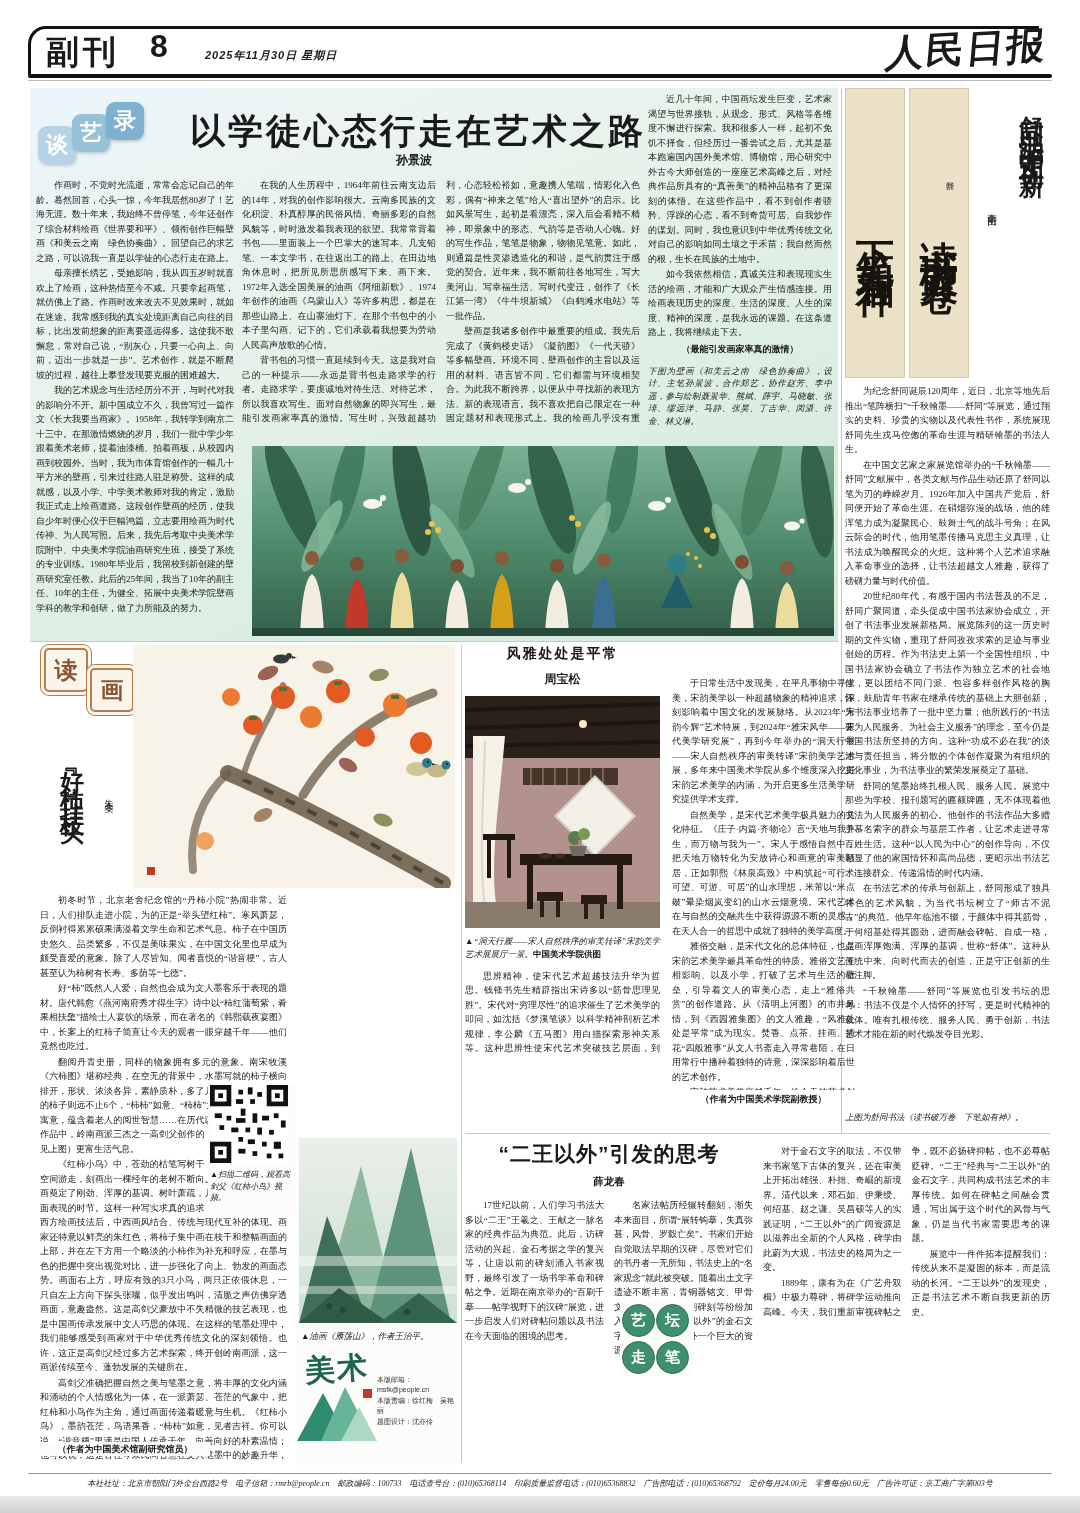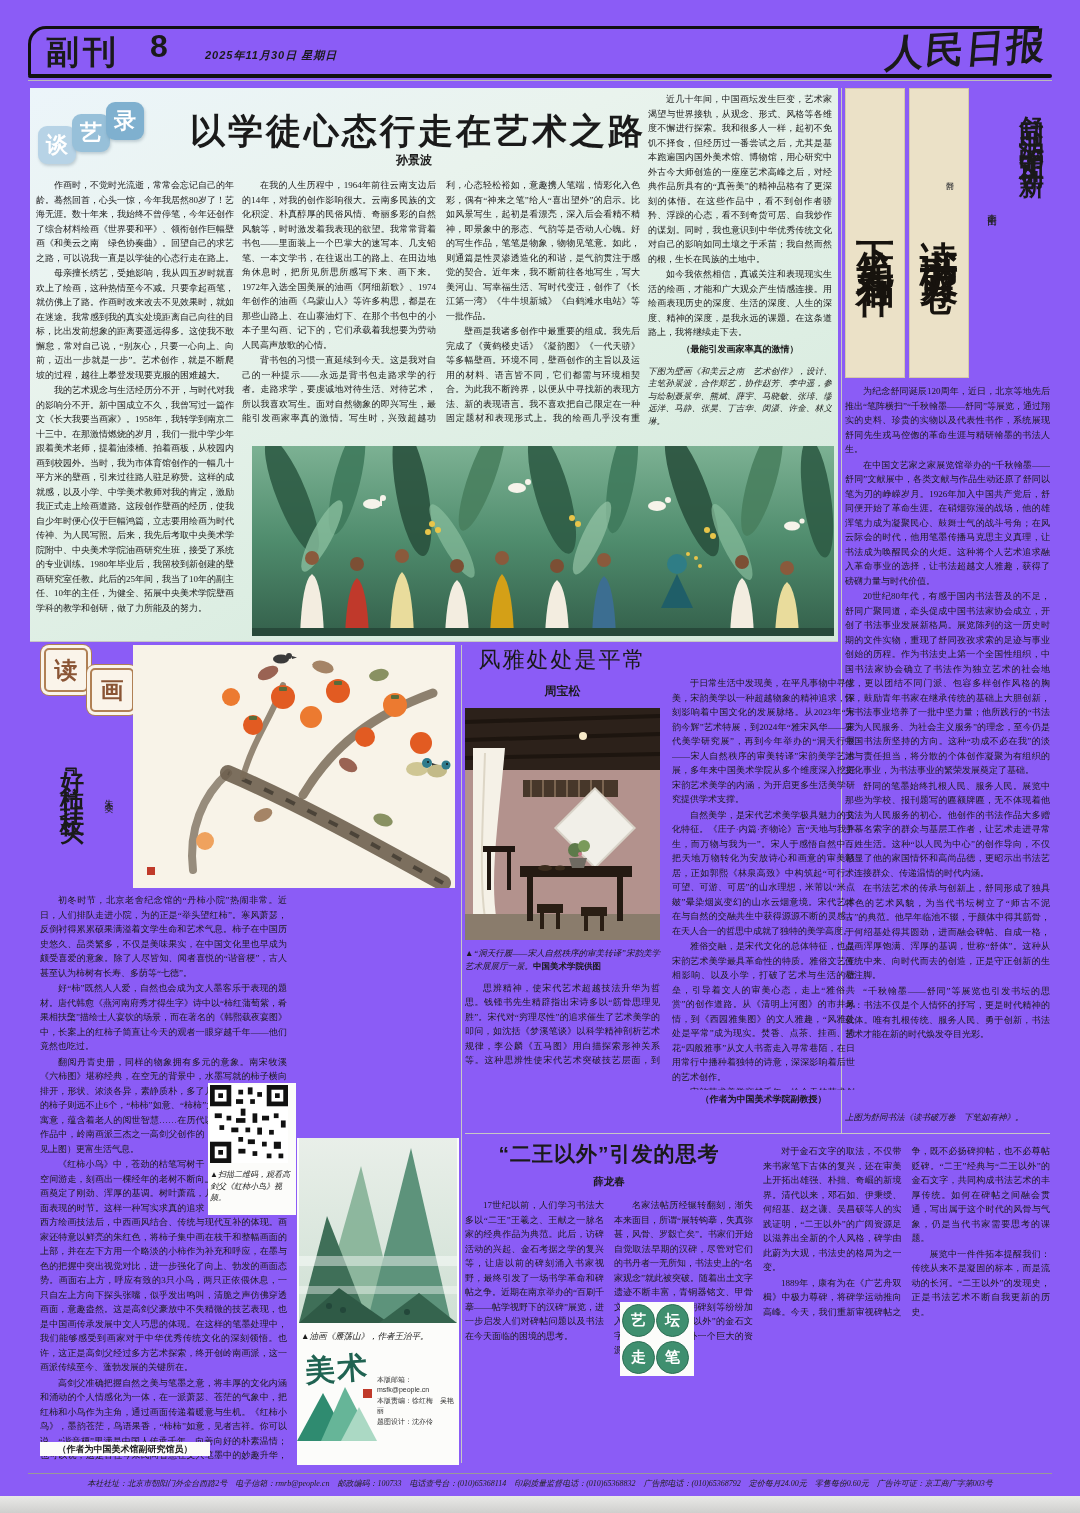--- a/index.html
+++ b/index.html
@@ -1,16 +1,16 @@
 <!DOCTYPE html>
 <html><head>
 <meta charset="utf-8">
 <style>
   html,body{margin:0;padding:0;background:#d6d6d4;}
-  #page{position:relative;width:1080px;height:1513px;margin:0 auto;background:#8b5cf6;
+  #page{position:relative;width:1080px;height:1513px;margin:0 auto;background:#ffffff;
         font-family:"Liberation Serif","DejaVu Serif",serif;color:#1a1a1a;overflow:hidden;}
   .sans{font-family:"Liberation Sans","DejaVu Sans",sans-serif;}
   
   .hdr-frame{position:absolute;left:28px;top:26px;width:1008px;height:46px;
              border-left:3px solid #111;border-top:3px solid #111;border-radius:18px 0 0 0;}
   .hdr-rule{position:absolute;left:28px;top:74px;width:1024px;height:4px;background:#111;border-radius:2px;}
   .hdr-rule2{position:absolute;left:28px;top:80px;width:1024px;height:1px;background:#bbb;}
   .hdr-section{position:absolute;left:46px;top:30px;font-size:33px;font-weight:900;letter-spacing:4px;}
   .hdr-pageno{position:absolute;left:150px;top:28px;font-size:32px;font-weight:700;}
   .hdr-date{position:absolute;left:205px;top:48px;font-size:11px;font-weight:700;letter-spacing:1px;font-style:italic;}
@@ -64,21 +64,21 @@
   .du-paint{position:absolute;left:93px;top:5px;width:322px;height:243px;}
   .du-title{position:absolute;left:16px;top:112px;height:260px;font-size:24px;font-weight:700;letter-spacing:8px;}
   .du-author{position:absolute;left:62px;top:152px;font-size:9px;letter-spacing:2px;color:#222;}
   .du-body{position:absolute;left:0;top:253px;width:415px;height:572px;overflow:hidden;}
   .du-spacer{float:right;width:168px;height:340px;margin-top:243px;}
   .du-qr{position:absolute;left:168px;top:443px;width:84px;height:128px;background:#fcfcfa;padding:2px;}
   .du-note{position:absolute;left:0;top:800px;width:170px;background:#fcfcfa;}
   
   #secF{position:absolute;left:465px;top:645px;width:390px;height:470px;}
   .f-left{position:absolute;left:0;top:0;width:195px;height:470px;}
-  .f-title{font-size:22px;font-weight:400;letter-spacing:2px;text-align:center;margin-top:8px;}
+  .f-title{font-size:14px;font-weight:700;letter-spacing:2px;text-align:center;margin-top:8px;}
   .f-author{font-size:12px;font-weight:700;text-align:center;margin:8px 0 8px 0;}
   .f-photo{width:195px;height:232px;}
   .f-cap{margin-top:3px;}
   .f-credit{font-weight:700;font-style:normal;font-family:"Liberation Sans","DejaVu Sans",sans-serif;}
   .f-frag{height:88px;overflow:hidden;margin-top:4px;}
   .f-right{position:absolute;left:207px;top:0;width:183px;height:470px;display:flex;flex-direction:column;}
   .f-paras{flex:1;overflow:hidden;margin-top:31px;}
   
   #secE{position:absolute;left:465px;top:1140px;width:585px;height:322px;}
   .e-left{position:absolute;left:0;top:0;width:288px;height:322px;}
@@ -143,21 +143,21 @@
     </div>
     <div class="a1-col23">
       <p class="p">在我的人生历程中，1964年前往云南支边后的14年，对我的创作影响很大。云南多民族的文化积淀、朴真醇厚的民俗风情、奇丽多彩的自然风貌等，时时激发着我表现的欲望。我常常背着书包——里面装上一个巴掌大的速写本、几支铅笔、一本文学书，在往返出工的路上、在田边地角休息时，把所见所思所感写下来、画下来。1972年入选全国美展的油画《阿细新歌》、1974年创作的油画《乌蒙山人》等许多构思，都是在那些山路上、在山寨油灯下、在那个书包中的小本子里勾画、记下的，它们承载着我想要为劳动人民高声放歌的心情。</p>
       <p class="p">背书包的习惯一直延续到今天。这是我对自己的一种提示——永远是背书包走路求学的行者。走路求学，要虔诚地对待生活、对待艺术，所以我喜欢写生。面对自然物象的即兴写生，最能引发画家率真的激情。写生时，兴致超越功利，心态轻松裕如，意趣携人笔端，情彩化入色彩，偶有“神来之笔”给人“喜出望外”的启示。比如风景写生，起初是看漂亮，深入后会看精不精神，即景象中的形态、气韵等是否动人心魄。好的写生作品，笔笔是物象，物物见笔意。如此，则通篇是性灵渗透造化的和谐，是气韵贯注于感觉的契合。近年来，我不断前往各地写生，写大美河山、写幸福生活、写时代变迁，创作了《长江第一湾》《牛牛坝新城》《白鹤滩水电站》等一批作品。</p>
       <p class="p">壁画是我诸多创作中最重要的组成。我先后完成了《黄鹤楼史话》《凝韵图》《一代天骄》等多幅壁画。环境不同，壁画创作的主旨以及运用的材料、语言皆不同，它们都需与环境相契合。为此我不断跨界，以便从中寻找新的表现方法、新的表现语言。我不喜欢把自己限定在一种固定题材和表现形式上。我的绘画几乎没有重复，不仅是内容上不重复，形式上也不重复。我原本就兴趣广泛，于绘画而言，什么工具都想试，什么画法都想学，什么题材都想碰，古今、中西、心无时空界限，兴因缘生，情不自禁——人物、风景、历史、风俗、文学插图，触类生变，或因题材内容、情境感受去摸索相应表现手法；或因工具材料、表现形式去找相应艺术题材。</p>
     </div>
     <div class="a1-col4">
       <p class="p">近几十年间，中国画坛发生巨变，艺术家渴望与世界接轨，从观念、形式、风格等各维度不懈进行探索。我和很多人一样，起初不免饥不择食，但经历过一番尝试之后，尤其是基本跑遍国内国外美术馆、博物馆，用心研究中外古今大师创造的一座座艺术高峰之后，对经典作品所具有的“真善美”的精神品格有了更深刻的体悟。在这些作品中，看不到创作者骄矜、浮躁的心态，看不到奇货可居、自我炒作的谋划。同时，我也意识到中华优秀传统文化对自己的影响如同土壤之于禾苗；我自然而然的根，生长在民族的土地中。</p>
       <p class="p">如今我依然相信，真诚关注和表现现实生活的绘画，才能和广大观众产生情感连接。用绘画表现历史的深度、生活的深度、人生的深度、精神的深度，是我永远的课题。在这条道路上，我将继续走下去。</p>
       <p class="note">（最能引发画家率真的激情）</p>
-      <p class="cap" style="margin-top:4px;">下图为壁画《和美云之南　艺术创作》，设计、主笔孙景波，合作郑艺，协作赵芳、李中遥，参与绘制聂景华、熊斌、薛宇、马晓敏、张琲、缪远洋、马静、张昊、丁吉华、闵滠、许金、林义琳。</p>
+      <p class="cap" style="margin-top:4px;">下图为壁画《和美云之南　绿色协奏曲》，设计、主笔孙景波，合作郑艺，协作赵芳、李中遥，参与绘制聂景华、熊斌、薛宇、马晓敏、张琲、缪远洋、马静、张昊、丁吉华、闵滠、许金、林义琳。</p>
     </div>
 
     <svg class="a1-paint" viewBox="0 0 582 190">
       <defs>
         <linearGradient id="mg" x1="0" y1="0" x2="0" y2="1">
           <stop offset="0" stop-color="#7cb193"></stop>
             <stop offset="0.5" stop-color="#4f8c6d"></stop>
             <stop offset="1" stop-color="#34604b"></stop>
         </linearGradient>
       </defs>

